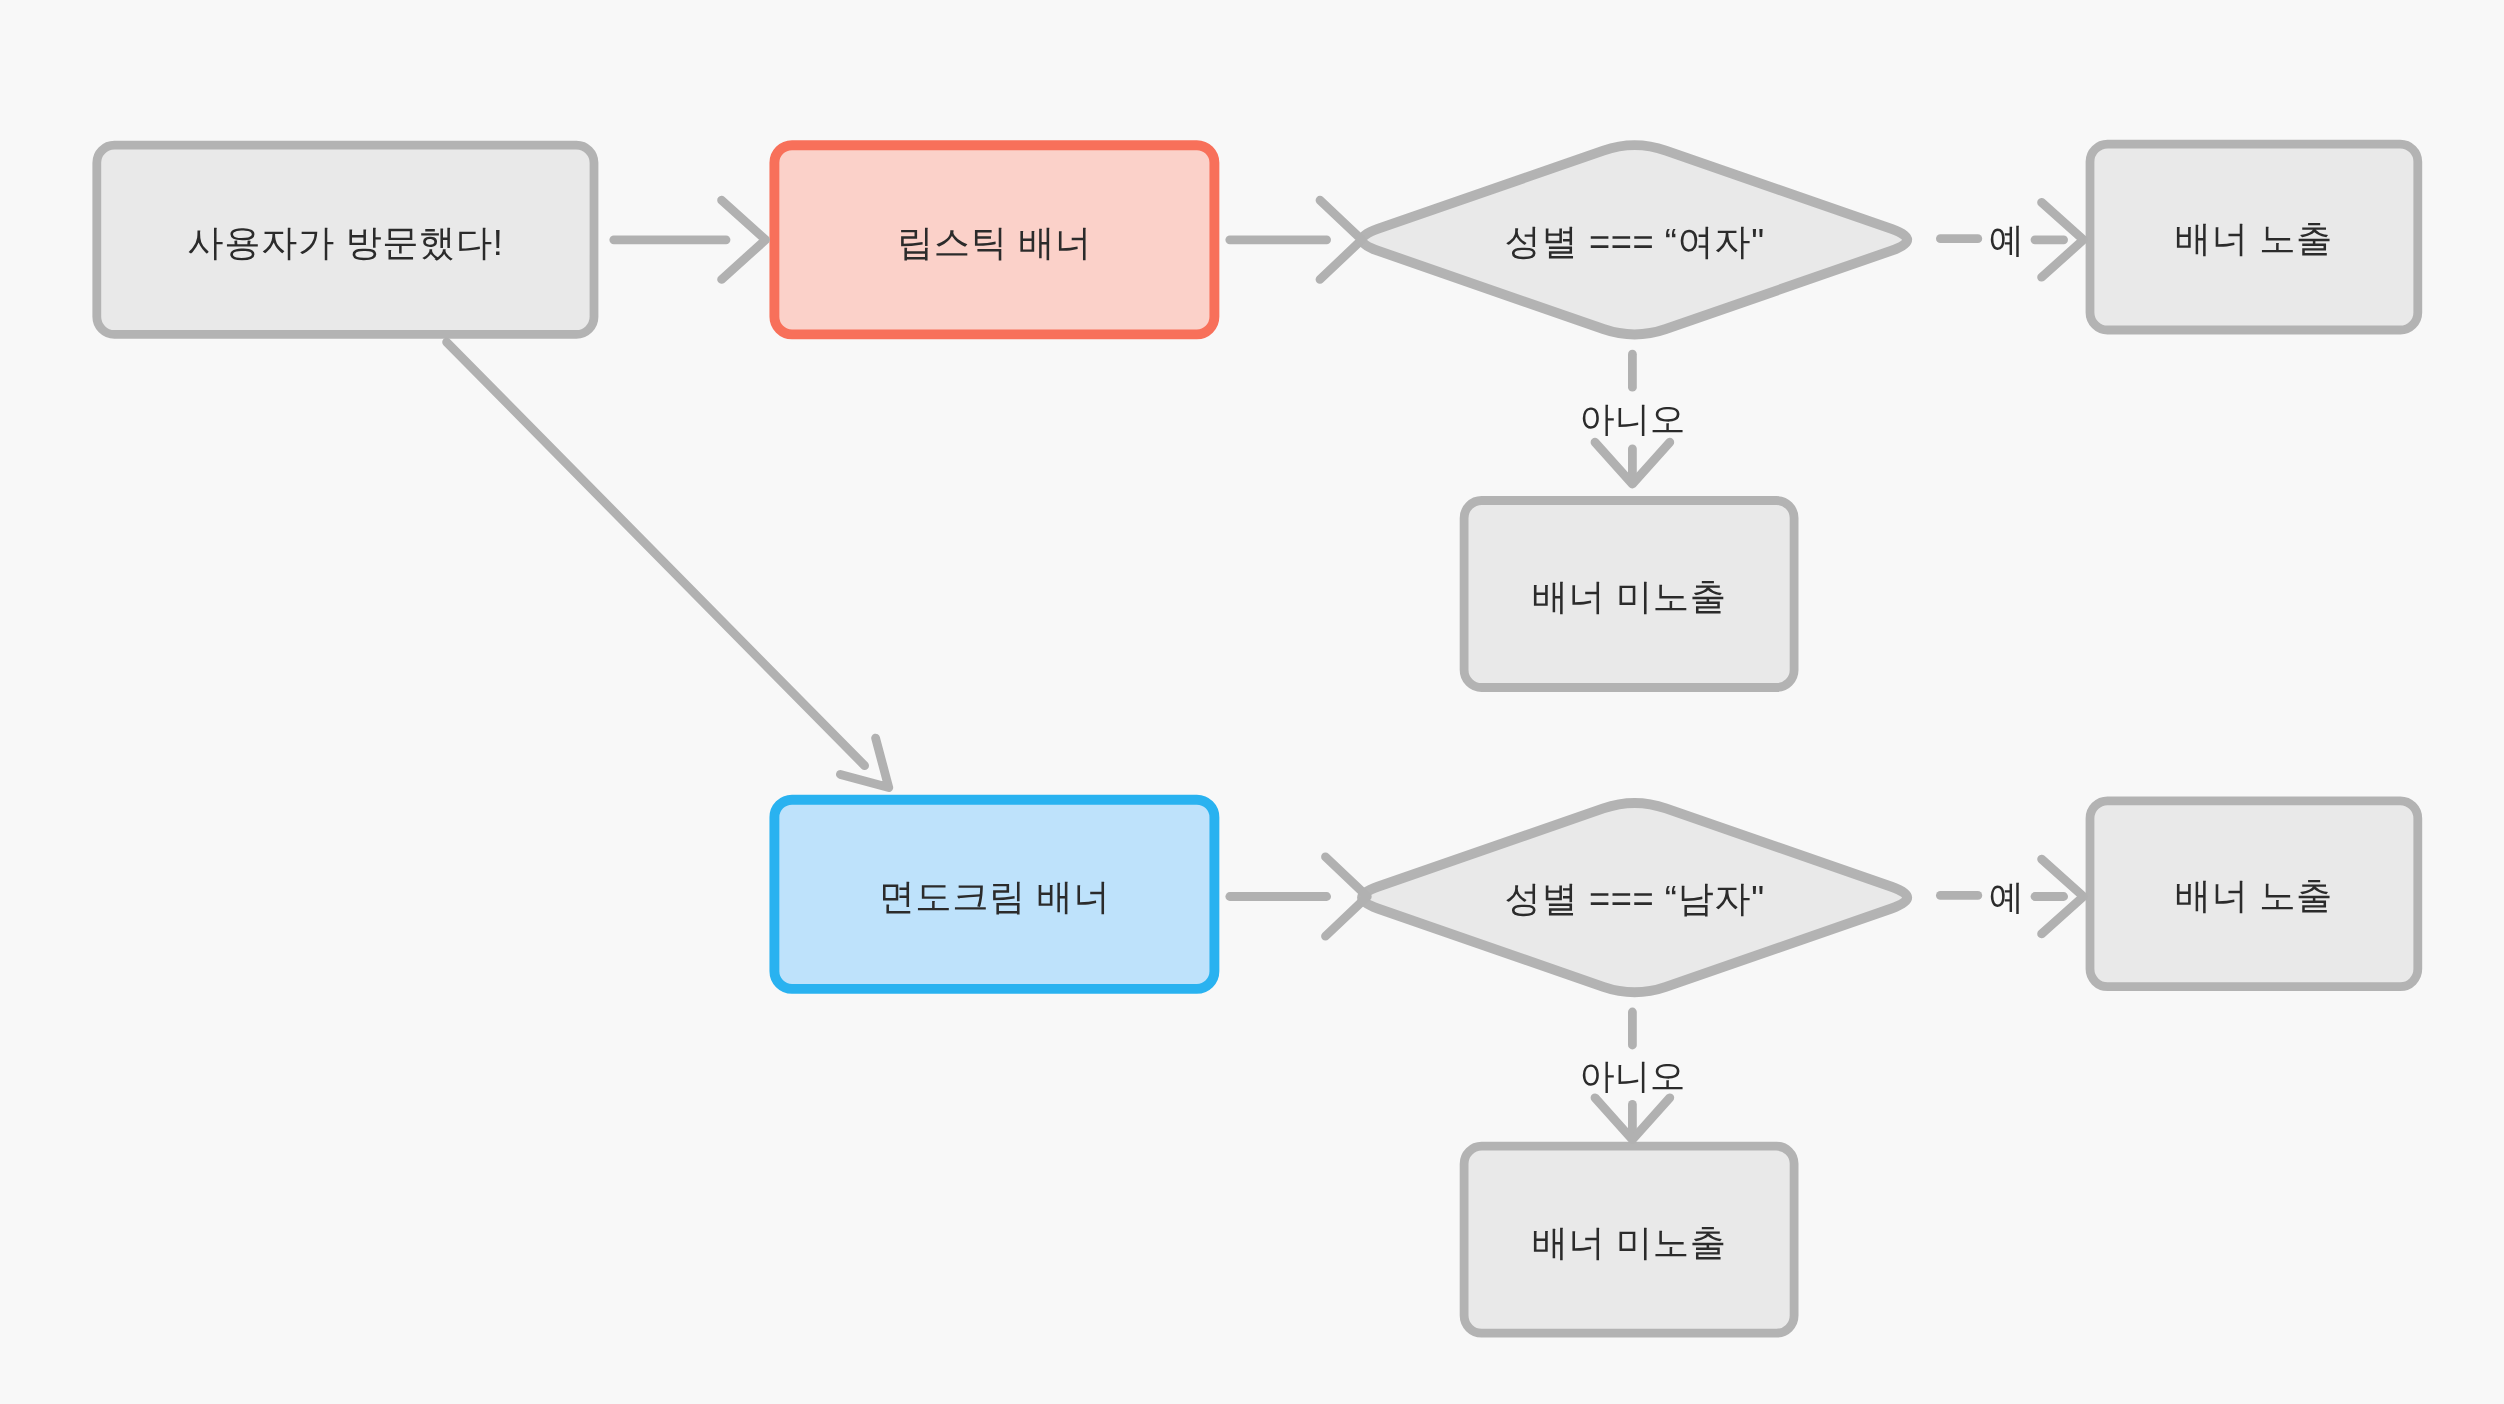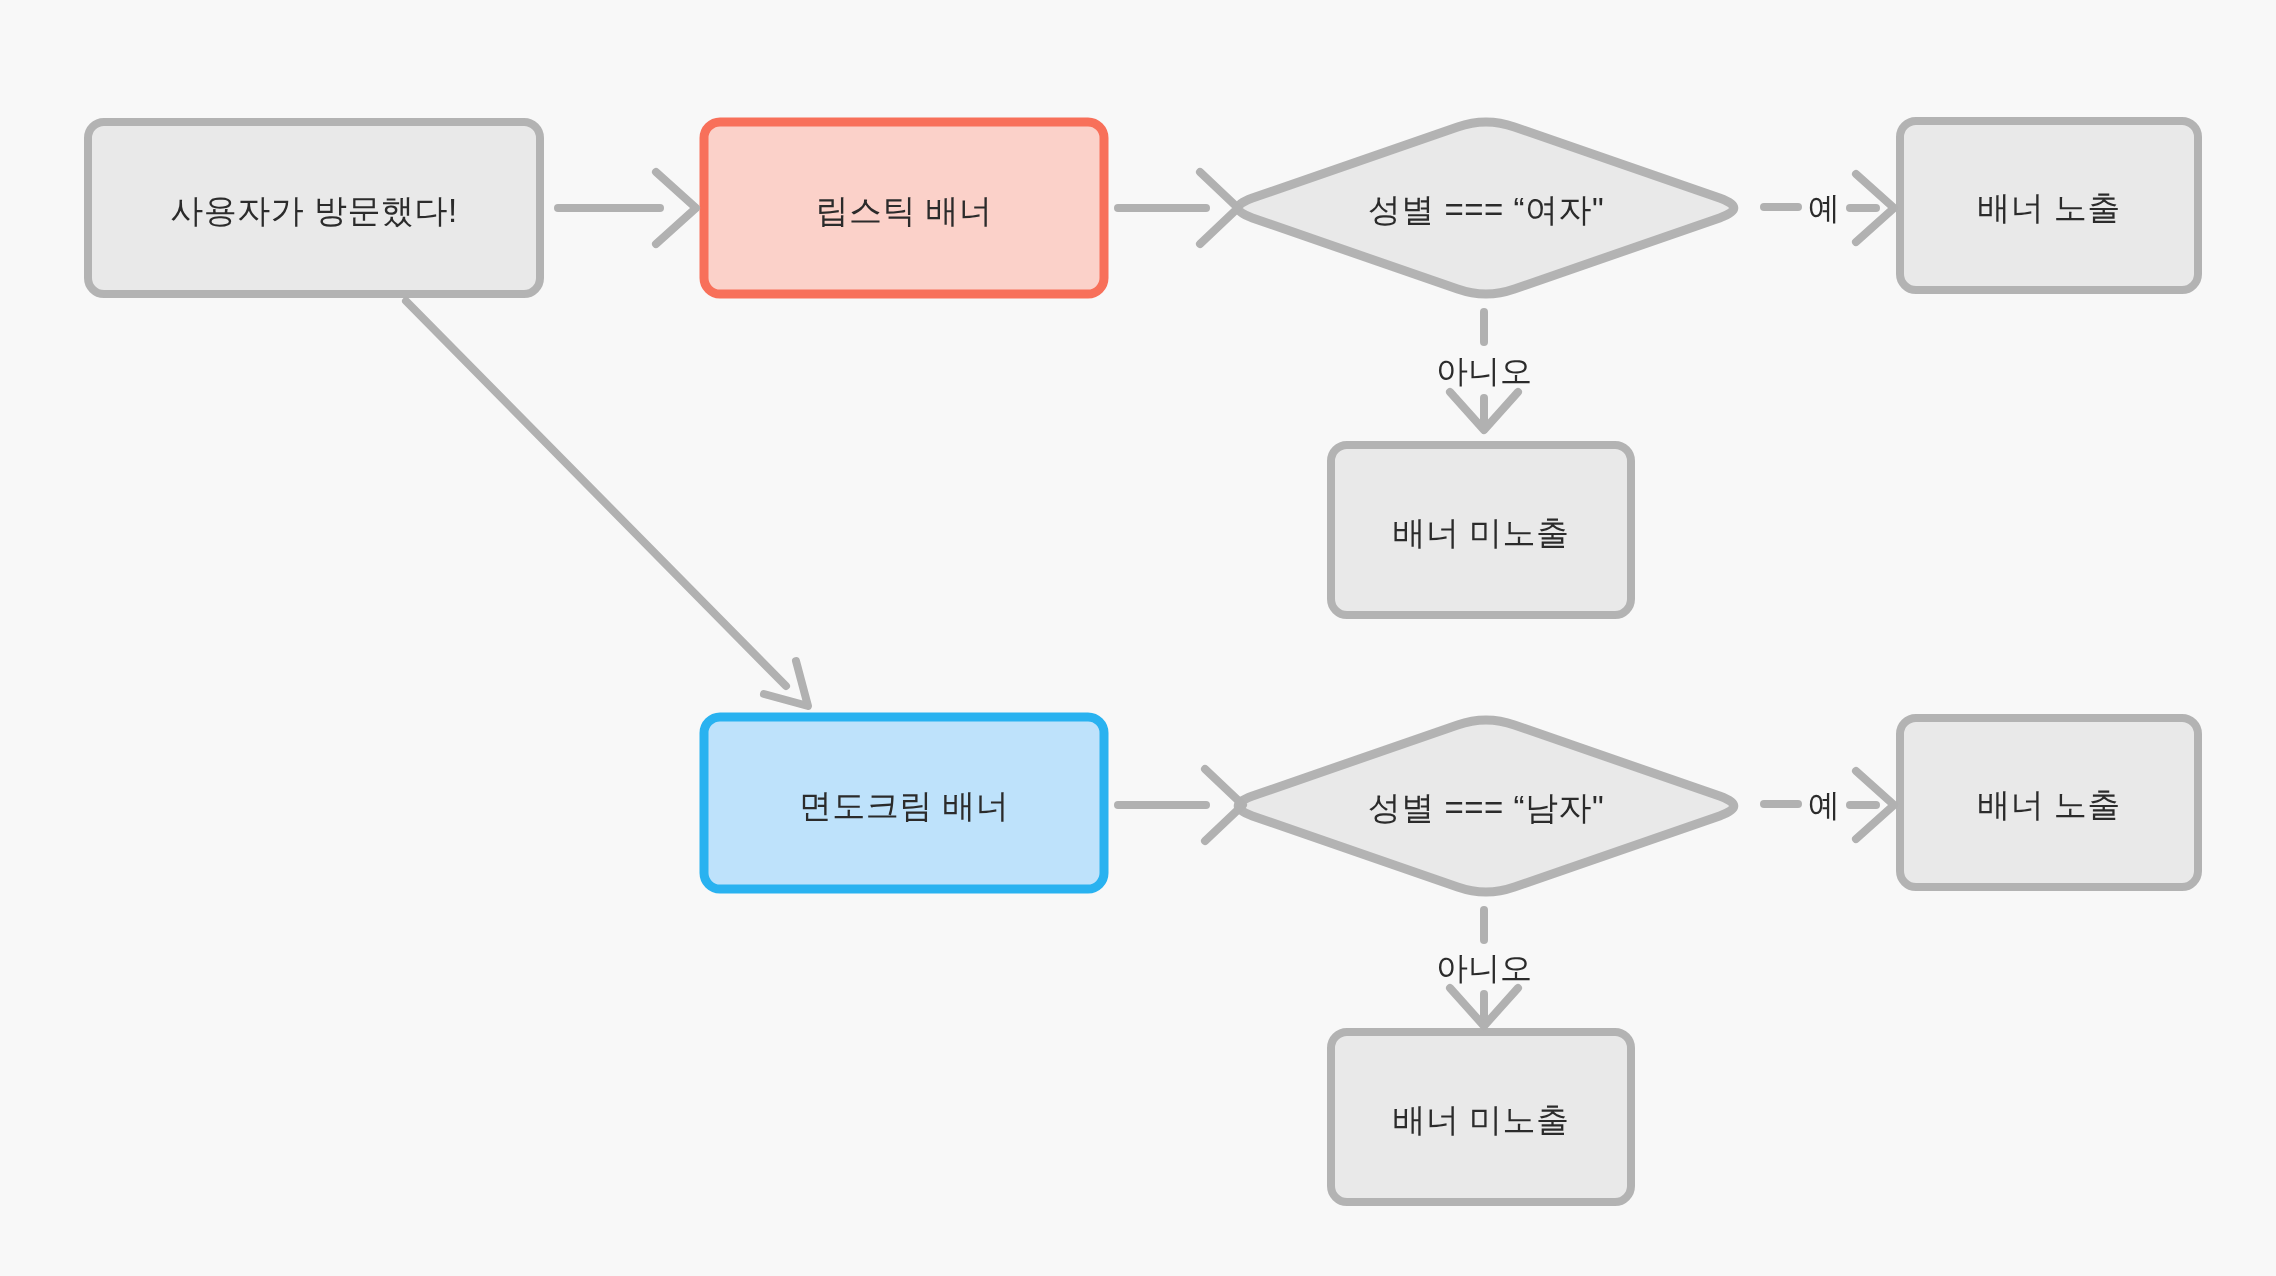--- a/index.html
+++ b/index.html
@@ -10,20 +10,21 @@
     width: 2276px;
     height: 1276px;
     background: var(--bg, #F8F8F8);
     font-family: "Liberation Sans", "DejaVu Sans", sans-serif;
     overflow: hidden;
   }
   .canvas {
     position: relative;
     width: 2276px;
     height: 1193px;
+    margin-top: 10px;
   }
   svg { display: block; }
 
   .node-rect {
     fill: var(--node-fill);
     stroke: var(--node-border);
     stroke-width: 8;
   }
   .node-rect.red {
     fill: var(--red-fill);

